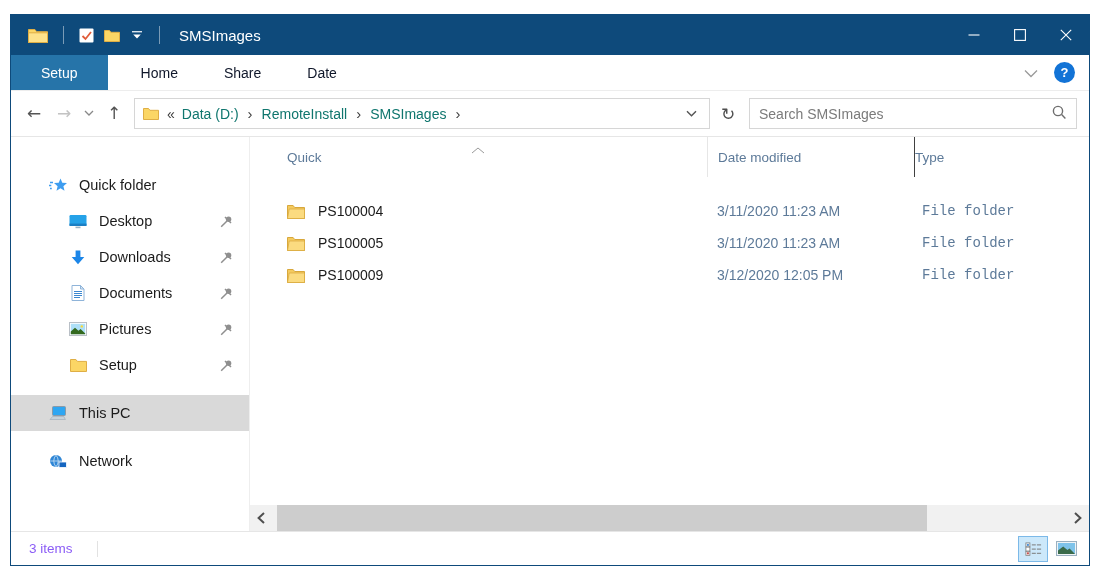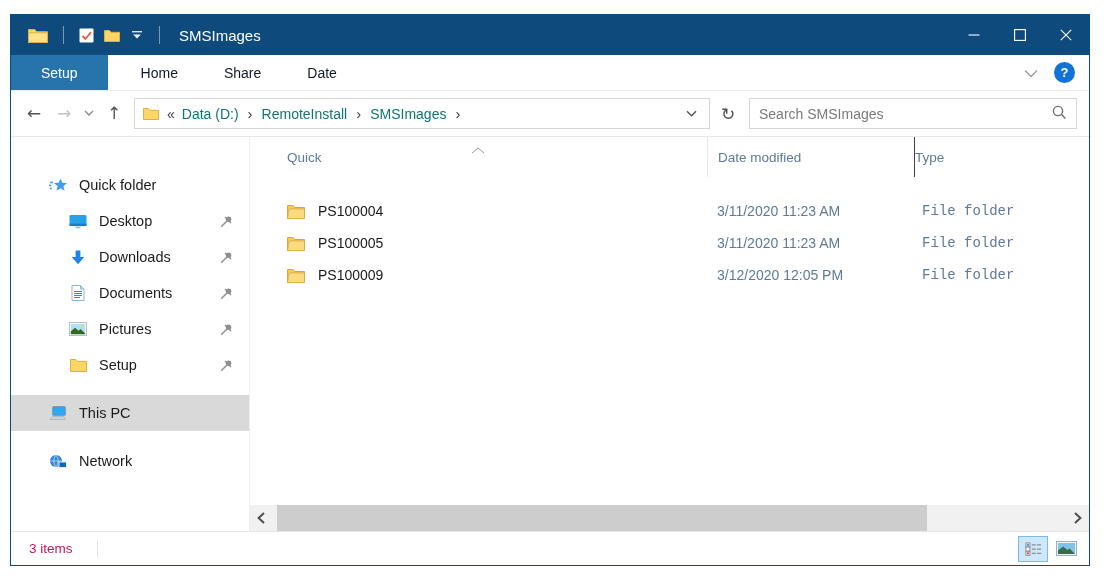--- a/index.html
+++ b/index.html
@@ -75,21 +75,21 @@
 
   
   .hscroll { position:absolute; left:0; right:0; bottom:0; height:26px; background:#f1f1f1; }
   .hs-arrow { position:absolute; top:0; bottom:0; width:22px; display:flex;
               align-items:center; justify-content:center; }
   .hs-arrow.left { left:0; } .hs-arrow.right { right:0; }
   .hs-thumb { position:absolute; left:27px; width:650px; top:0; bottom:0; background:#cdcdcd; }
 
   
   .statusbar { flex:0 0 34px; border-top:1px solid #e6e6e6; display:flex; align-items:center;
-               padding:0 8px 0 18px; font-size:13.5px; color:#be185d; }
+               padding:0 8px 0 18px; font-size:13.5px; color:#8b5cf6; }
   .status-sep { width:1px; height:16px; background:#e2e2e2; margin-left:24px; }
   .view-toggles { margin-left:auto; display:flex; gap:3px; }
   .vt { width:30px; height:26px; display:flex; align-items:center; justify-content:center;
         border:1px solid transparent; background:transparent; }
   .vt.selected { background:#cce8fa; border-color:#7cb9e8; }
 </style>
 </head>
 <body>
 
 <div class="page">

